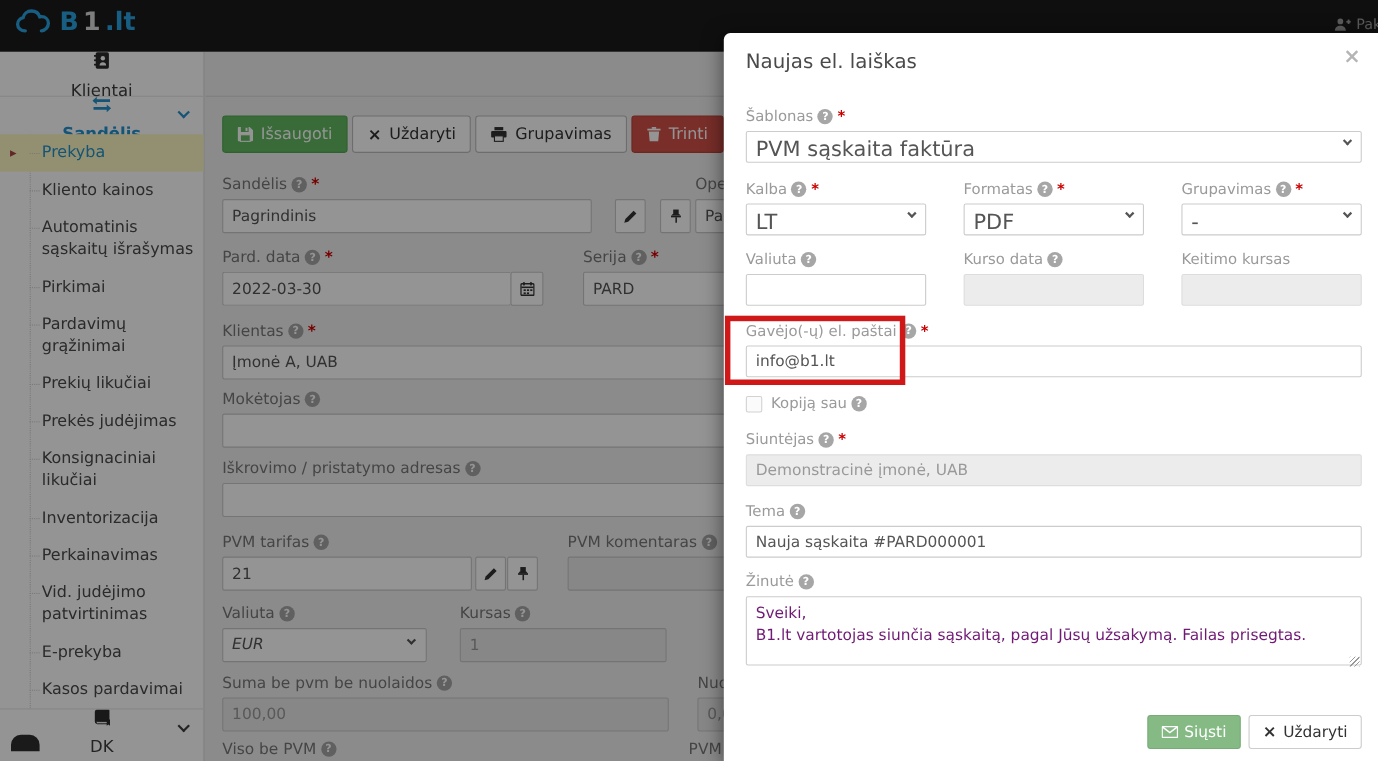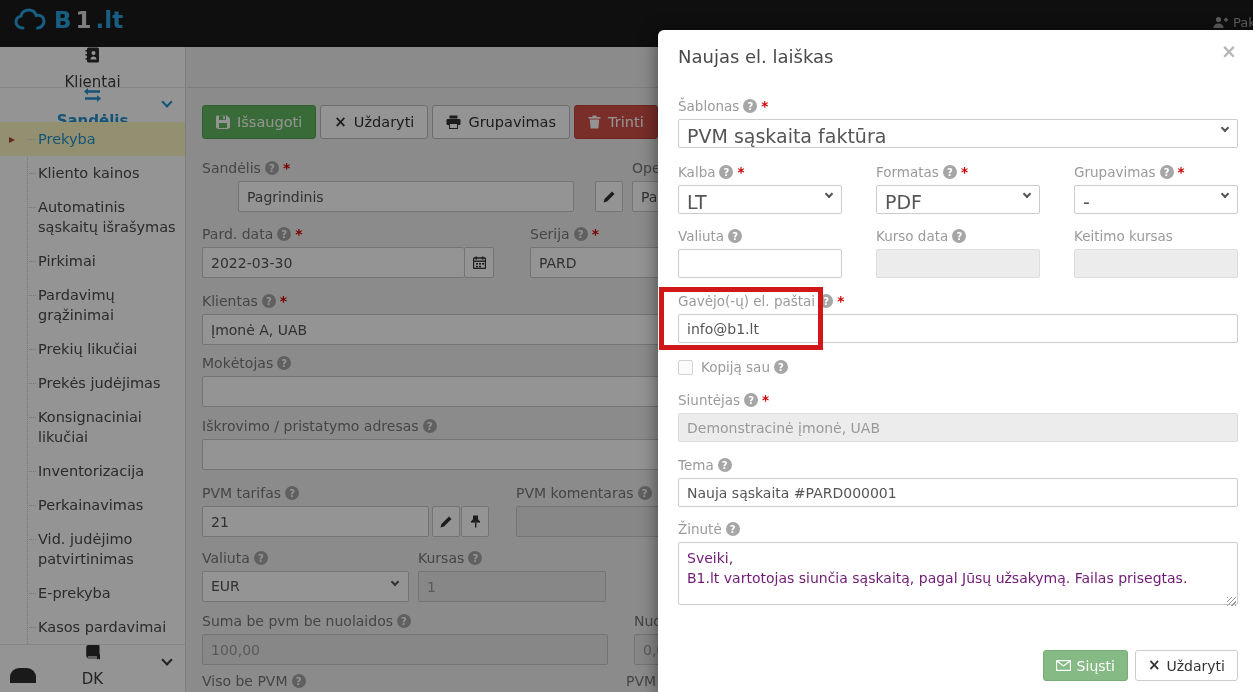--- a/index.html
+++ b/index.html
@@ -235,21 +235,21 @@
         <span class="caret"></span>
       </button>
     </div>
 
     <div class="fg" style="left:15px; top:113px;">
       <div class="lbl">
           <span>Sandėlis</span>
           <span class="qicon">?</span>
           <span class="req"></span>
         </div>
-      <div class="row-flex" style="gap:13px;margin-left:36px;">
+      <div class="row-flex" style="gap:13px;">
         <input class="inp" style="width: 336px;" value="Pagrindinis">
         <span class="icbtn" style="margin-left:8px;">
             <svg width="12" height="12" viewBox="0 0 12 12" fill="#333">
               <path d="M0.5 11.5l1-3.5 7.5-7.5 2.5 2.5-7.5 7.5z"></path>
             </svg>
           </span>
         <span class="icbtn">
             <svg width="11" height="13" viewBox="0 0 11 13" fill="#333">
               <rect x="3" y="0.5" width="5" height="5"></rect>
               <path d="M1.5 6h8l-1-1.5h-6z"></path>
@@ -352,21 +352,21 @@
           <span class="qicon">?</span>
         </div>
       <input class="inp dis" style="width: 200px;" value="">
     </div>
 
     <div class="fg" style="left:15px; top:503px;">
       <div class="lbl">
           <span>Valiuta</span>
           <span class="qicon">?</span>
         </div>
-      <div class="selwrap" style="width:207px;">
+      <div class="selwrap" style="width:186px;font-style:italic;">
         <span>EUR</span>
         <span class="chev"></span>
       </div>
     </div>
     <div class="fg" style="left:231px; top:503px;">
       <div class="lbl">
           <span>Kursas</span>
           <span class="qicon">?</span>
         </div>
       <input class="inp dis" style="width: 188px;" value="1">

